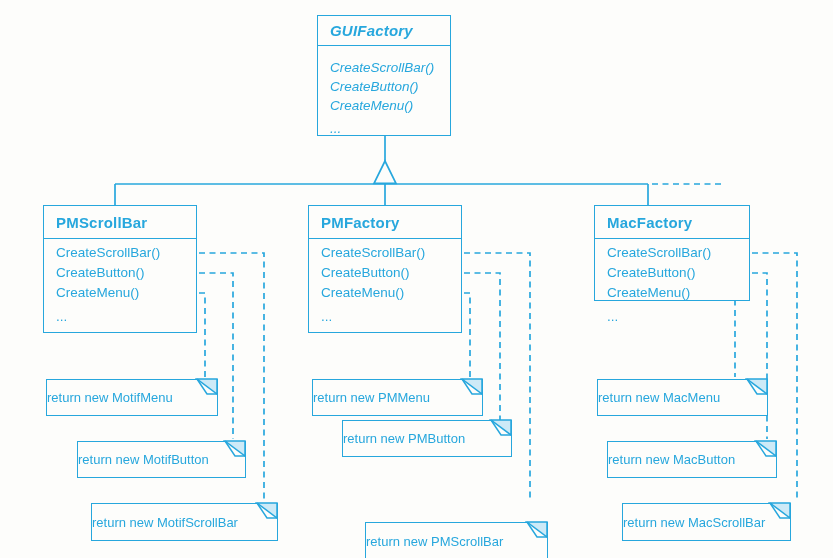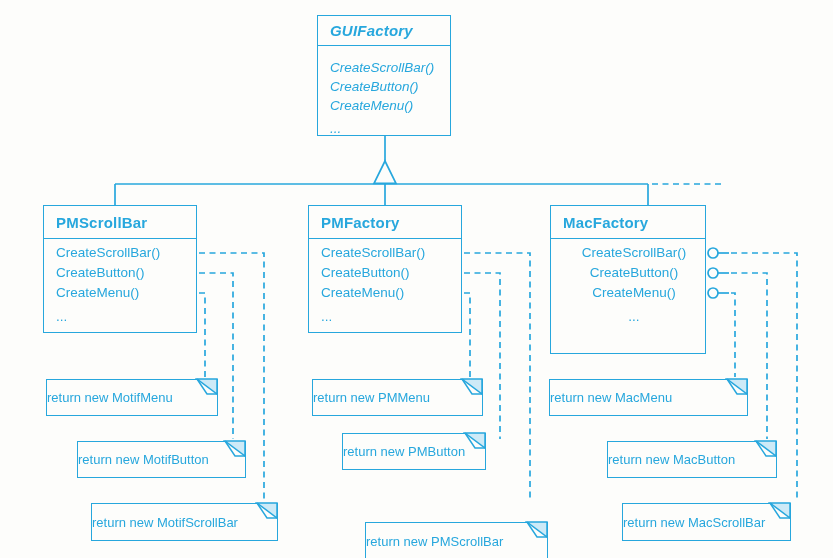--- a/index.html
+++ b/index.html
@@ -116,21 +116,21 @@
   <div class="classbox sub" style="left:308px;top:205px;width:154px;height:128px;">
     <div class="classtitle">PMFactory</div>
     <div class="methods">
       <div class="m">CreateScrollBar()</div>
       <div class="m">CreateButton()</div>
       <div class="m">CreateMenu()</div>
       <div class="m ellipsis">...</div>
     </div>
   </div>
 
-  <div class="classbox sub" style="left:550px;top:205px;width:156px;height:149px;text-align:center;">
+  <div class="classbox sub" style="left:594px;top:205px;width:156px;height:96px;">
     <div class="classtitle">MacFactory</div>
     <div class="methods">
       <div class="m">CreateScrollBar()</div>
       <div class="m">CreateButton()</div>
       <div class="m">CreateMenu()</div>
       <div class="m ellipsis">...</div>
     </div>
   </div>
 
   <div class="note" style="left:46px;top:379px;width:172px;height:37px;">
@@ -155,36 +155,36 @@
       </svg>
   </div>
 
   <div class="note" style="left:312px;top:379px;width:171px;height:37px;">
     <span>return new PMMenu</span>
     <svg class="ear" width="24" height="18" viewBox="0 0 24 18">
         <polygon points="2,1 22,1 22,16"></polygon>
         <polyline points="2,1 12,16 22,16"></polyline>
       </svg>
   </div>
-  <div class="note" style="left:342px;top:433px;width:144px;height:37px;">
+  <div class="note" style="left:342px;top:420px;width:170px;height:37px;">
     <span>return new PMButton</span>
     <svg class="ear" width="24" height="18" viewBox="0 0 24 18">
         <polygon points="2,1 22,1 22,16"></polygon>
         <polyline points="2,1 12,16 22,16"></polyline>
       </svg>
   </div>
   <div class="note" style="left:365px;top:522px;width:183px;height:38px;">
     <span>return new PMScrollBar</span>
     <svg class="ear" width="24" height="18" viewBox="0 0 24 18">
         <polygon points="2,1 22,1 22,16"></polygon>
         <polyline points="2,1 12,16 22,16"></polyline>
       </svg>
   </div>
 
-  <div class="note" style="left:549px;top:379px;width:199px;height:37px;">
+  <div class="note" style="left:597px;top:379px;width:171px;height:37px;">
     <span>return new MacMenu</span>
     <svg class="ear" width="24" height="18" viewBox="0 0 24 18">
         <polygon points="2,1 22,1 22,16"></polygon>
         <polyline points="2,1 12,16 22,16"></polyline>
       </svg>
   </div>
   <div class="note" style="left:607px;top:441px;width:170px;height:37px;">
     <span>return new MacButton</span>
     <svg class="ear" width="24" height="18" viewBox="0 0 24 18">
         <polygon points="2,1 22,1 22,16"></polygon>

